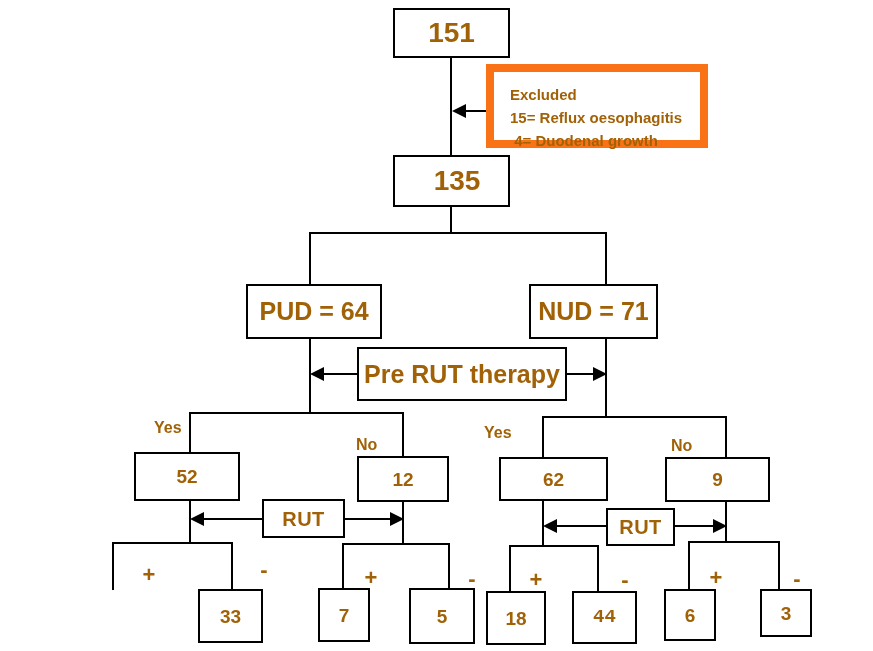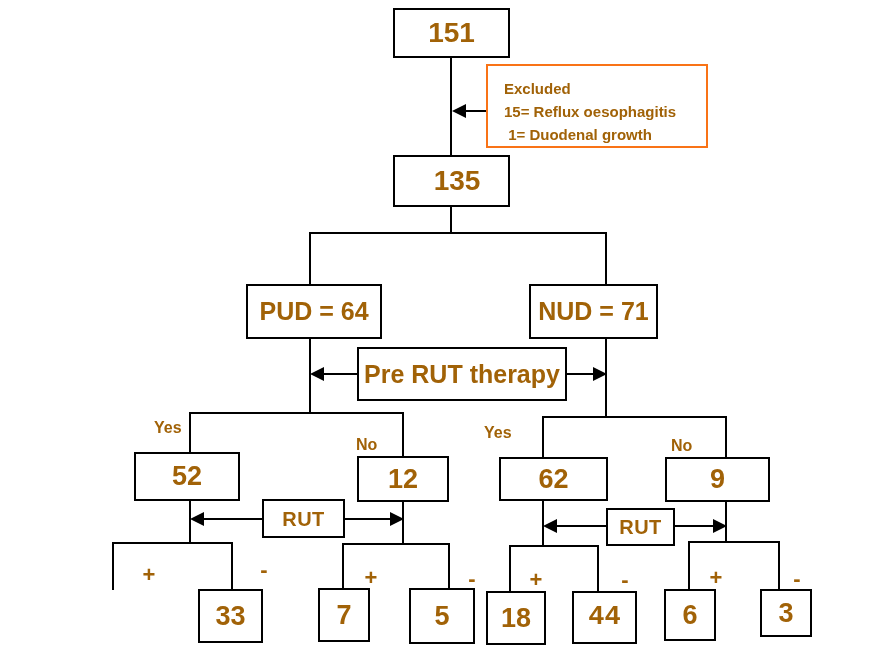--- a/index.html
+++ b/index.html
@@ -18,27 +18,27 @@
     border: 2px solid #000000;
     background: #ffffff;
     display: flex;
     align-items: center;
     justify-content: center;
     font-weight: 700;
     text-align: center;
     line-height: 1;
   }
   .n-xl { font-size: 28px; }
-  .n-lg { font-size: 27px; }
+  .n-lg { font-size: 19px; }
   .n-md { font-size: 25px; }
   .n-rut { font-size: 20px; letter-spacing: 0.5px; }
   .excl-box {
     position: absolute;
     box-sizing: border-box;
-    border: 2px solid #f97316;
+    border: 8px solid #f97316;
     background: #ffffff;
     padding: 11px 8px 20px 16px;
     font-weight: 700;
     font-size: 15px;
     line-height: 23px;
   }
   .excl-box div { white-space: pre; }
   .lbl {
     position: absolute;
     font-weight: 700;
@@ -125,21 +125,21 @@
       <polygon points="543,526 557,519 557,533"></polygon>
       <polygon points="727,526 713,519 713,533"></polygon>
     </g>
   </svg>
 
   <div class="node n-xl" style="left:393px; top:8px; width:117px; height:50px;">151</div>
 
   <div class="excl-box" style="left:486px; top:64px; width:222px; height:84px;">
     <div>Excluded</div>
     <div>15= Reflux oesophagitis</div>
-    <div> 1= Duodenal growth</div>
+    <div> 4= Duodenal growth</div>
   </div>
 
   <div class="node n-xl" style="left:393px; top:155px; width:117px; height:52px;padding-left:11px;">135</div>
 
   <div class="node n-md" style="left:246px; top:284px; width:136px; height:55px;">PUD = 64</div>
 
   <div class="node n-md" style="left:529px; top:284px; width:129px; height:55px;">NUD = 71</div>
 
   <div class="node n-md" style="left:357px; top:347px; width:210px; height:54px;">Pre RUT therapy</div>
 

